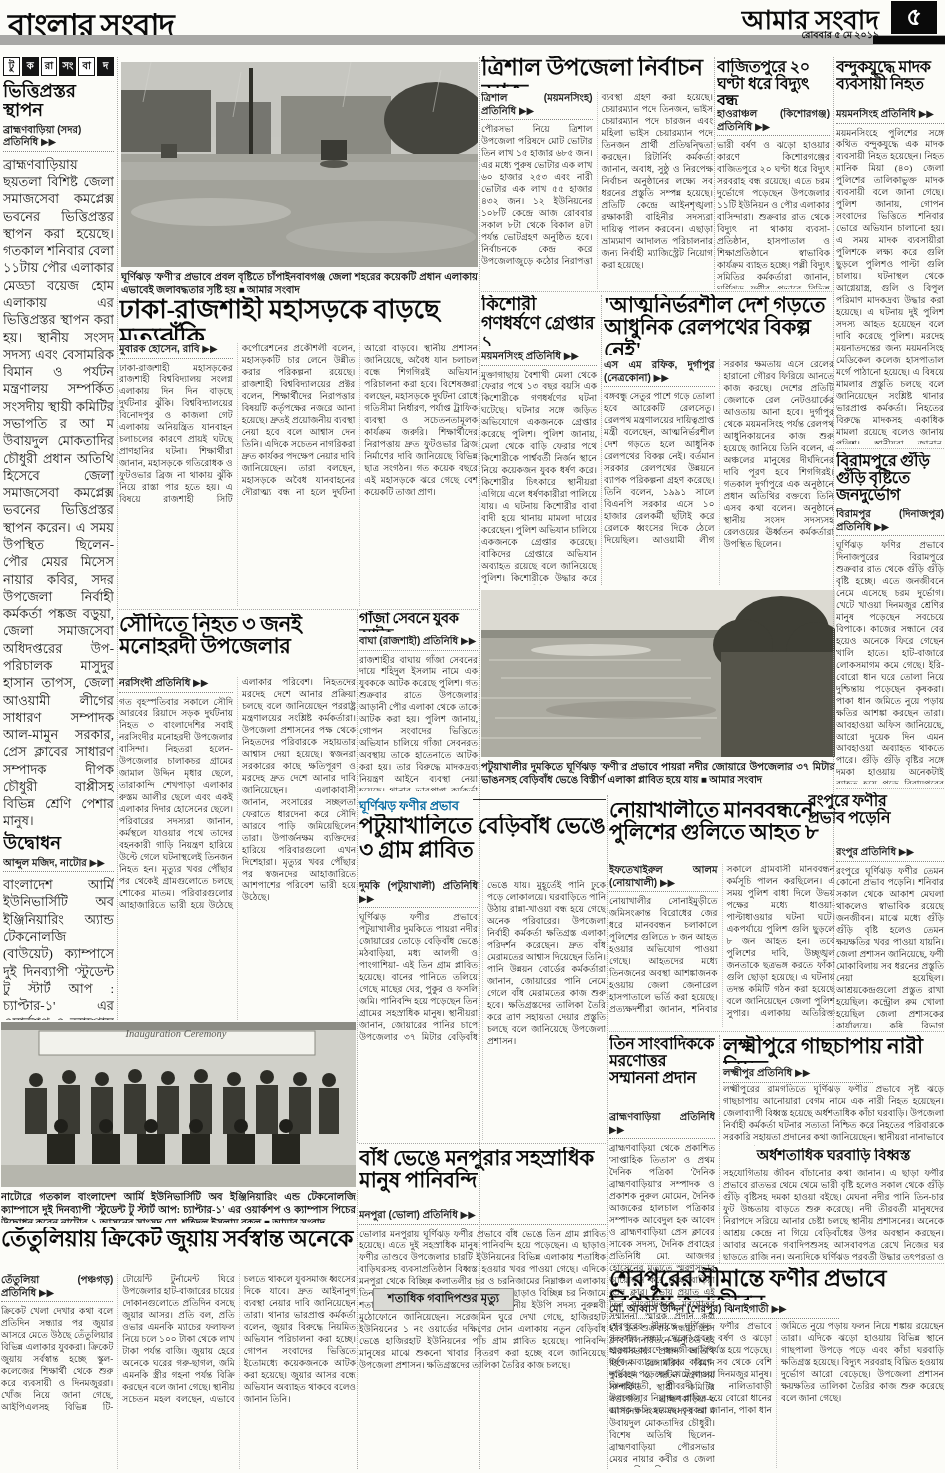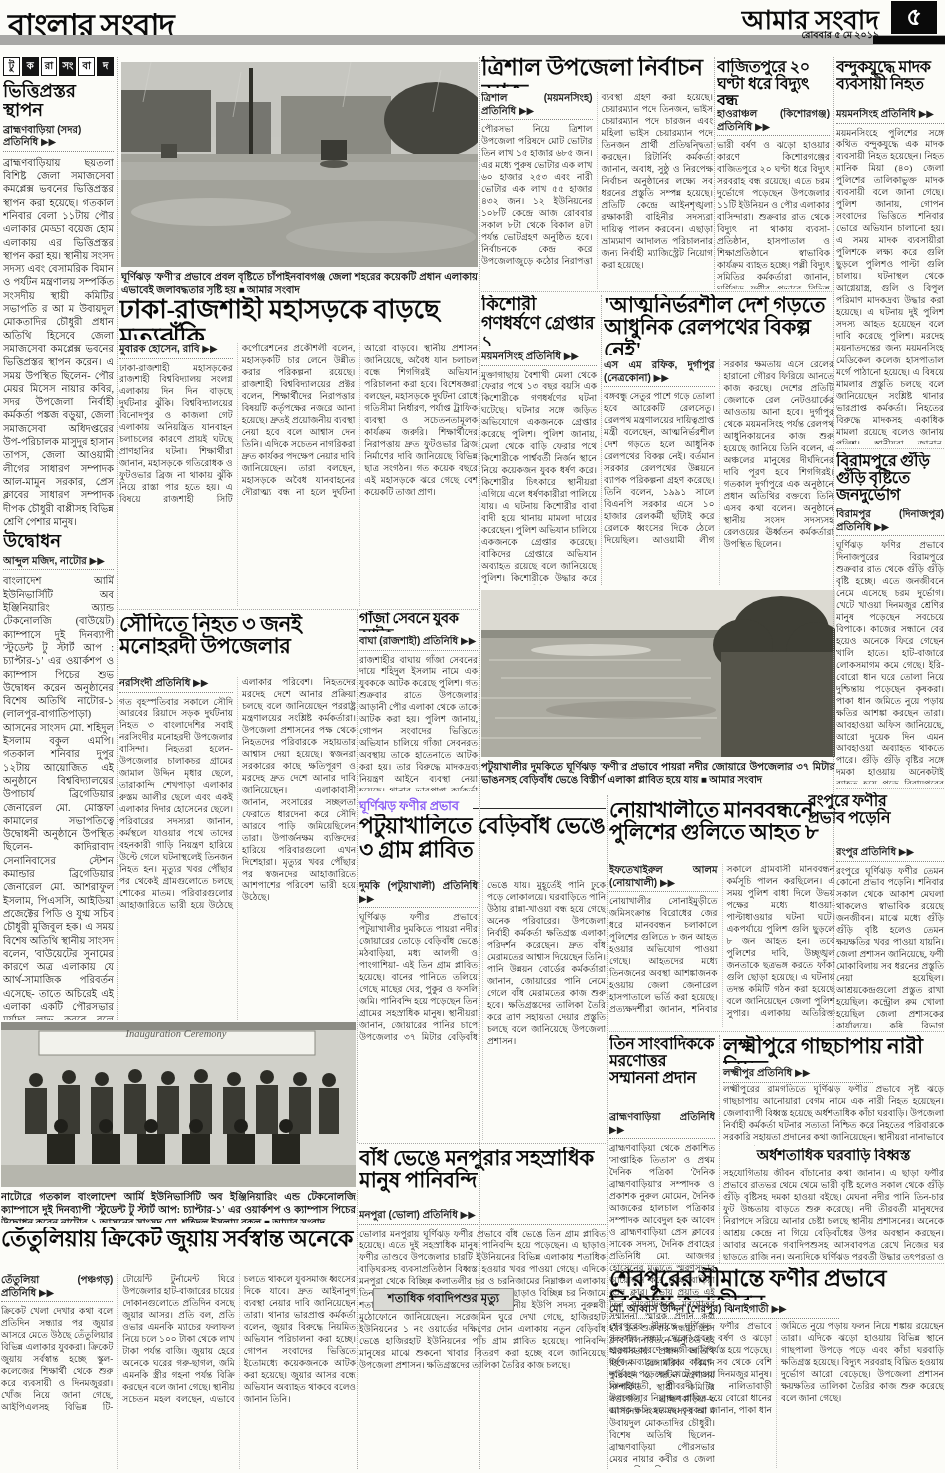--- a/index.html
+++ b/index.html
@@ -19,33 +19,33 @@
   .byline{display:block;font-family:"Liberation Sans","DejaVu Sans",sans-serif;font-weight:bold;
           font-size:10px;line-height:1.25;padding-bottom:2px;margin-bottom:4px;border-bottom:1px dotted #858585;color:#222}
   .body{font-size:9px;line-height:1.33;text-align:justify;overflow:hidden}
   .c2{column-count:2;column-gap:9px;column-rule:1px dotted #c2c2c0}
   .c3{column-count:3;column-gap:9px;column-rule:1px dotted #c2c2c0}
   .cap{position:absolute;font-size:10px;font-weight:bold;line-height:1.32;text-align:justify;overflow:hidden}
   .photo{position:absolute;overflow:hidden;background:#c7c7c1}
   .photo svg{display:block}
   .vsep{position:absolute;width:0;border-left:1px dotted #a9a9a7}
   .hsep{position:absolute;height:0;border-top:1px dotted #a9a9a7}
-  .kicker{position:absolute;display:flex;align-items:center;gap:14px;font-weight:bold;font-size:12.5px;color:#8b5cf6}
+  .kicker{position:absolute;display:flex;align-items:flex-start;gap:14px;font-weight:bold;font-size:12.5px;color:#0369a1}
   .kicker .kline{flex:1;border-top:1.6px solid #2a2a2a;margin-top:2px}
   .subhl{position:absolute;font-weight:bold;text-align:center;font-size:14.5px;line-height:1.1;color:#0b0b0b;overflow:hidden}
   .boxhead{position:absolute;background:#dadad5;border:1px solid #8f8f8d;display:flex;align-items:center;
            justify-content:center;font-weight:bold;font-size:11.5px;z-index:5;padding:1px 3px;text-align:center}
   
   .sidebar{position:absolute;left:3px;top:57px;width:111px;height:963px;overflow:hidden}
   .tkrow{display:flex;gap:2px;margin-bottom:6px}
   .tkrow span{width:16px;height:17px;display:flex;align-items:center;justify-content:center;
               font-weight:bold;font-size:10px;border:1px solid #141414;background:#fff;color:#111}
   .tkrow span:nth-child(even){background:#141414;color:#fff}
   .sb-h{font-size:18px;font-weight:bold;line-height:1.05;margin:4px 0 4px;color:#0b0b0b}
-  .sb-body{font-size:10px;line-height:1.33;text-align:justify}
+  .sb-body{font-size:13px;line-height:1.33;text-align:justify}
   .banner-text{position:absolute;font-style:italic;font-size:10.5px;color:#5a5a55;text-align:center;z-index:4;
                font-family:"Liberation Serif","DejaVu Serif",serif}
 </style>
 </head>
 <body>
 
 <div class="page">
 
   <div class="logo">বাংলার সংবাদ</div>
   <div class="graybar"></div>

